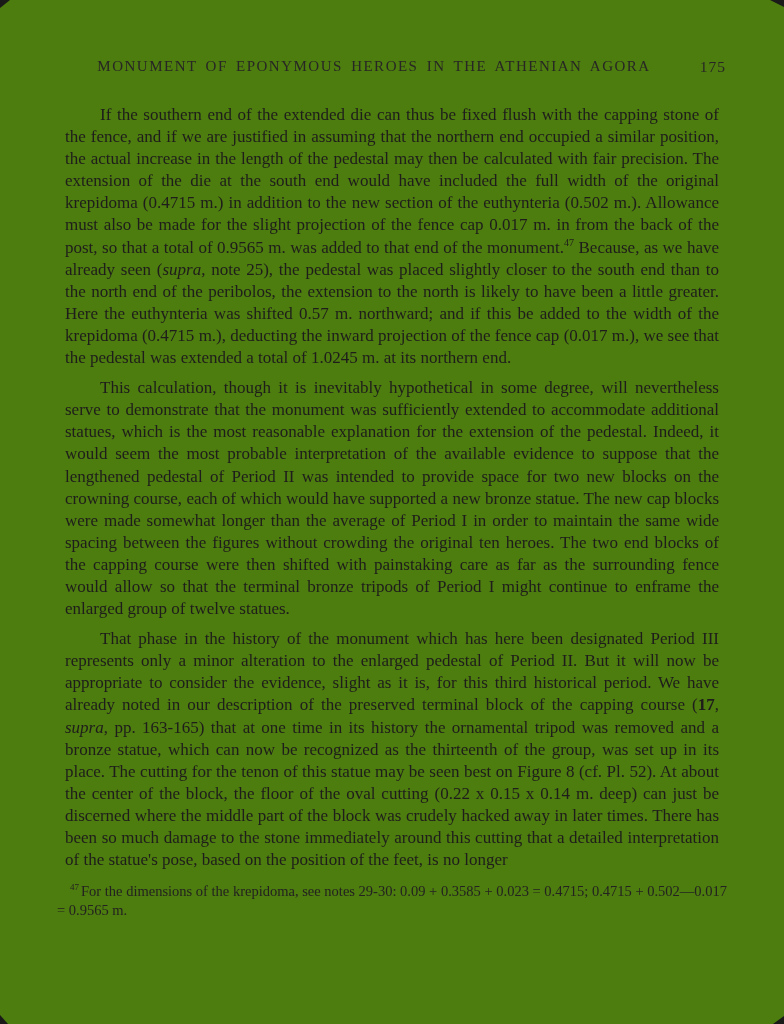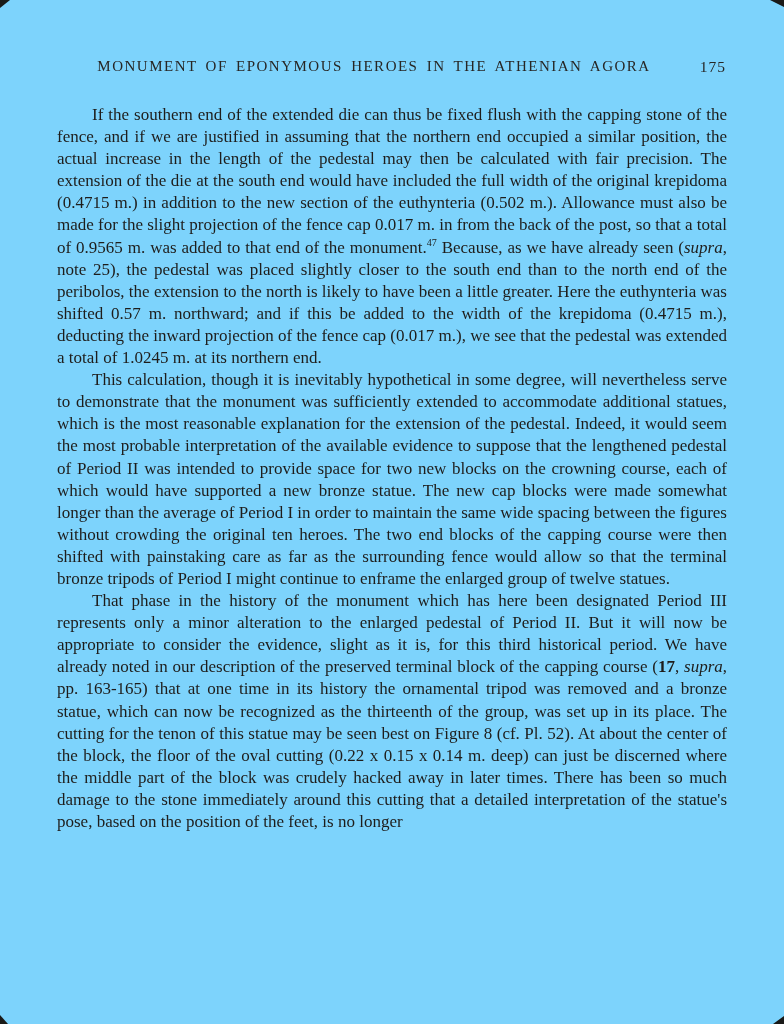--- a/index.html
+++ b/index.html
@@ -10,21 +10,21 @@
     width: 784px;
     height: 1024px;
     background: #f2f1ee;
     position: relative;
     overflow: hidden;
     font-family: "Liberation Serif", "DejaVu Serif", serif;
   }
   .page {
     position: absolute;
     inset: 0;
-    background: #7dd3fc;
+    background: #4d7c0f;
     padding: 58px 57px 0 57px;
     box-sizing: border-box;
   }
   
   .artifact {
     position: absolute;
     background: #1a1a18;
   }
   .a-tl { left: 0; top: 0; width: 10px; height: 8px; clip-path: polygon(0 0, 100% 0, 0 100%); }
   .a-tr { right: 0; top: 0; width: 14px; height: 7px; clip-path: polygon(0 0, 100% 0, 100% 100%); }
@@ -53,21 +53,21 @@
     letter-spacing: 1px;
     color: #272624;
     font-family: Liberation Serif, serif;
   }
 
   .body-text {
     margin-top: 26px;
     width: 670px;
   }
   .para {
-    margin: 0;
+    margin: 8px;
     text-indent: 35px;
     text-align: justify;
     font-size: 17px;
     line-height: 22.1px;
     color: #1e1d1b;
   }
   .para sup {
     font-size: 10px;
     line-height: 0;
   }
@@ -102,14 +102,17 @@
     <span class="running-title">MONUMENT OF EPONYMOUS HEROES IN THE ATHENIAN AGORA</span>
     <span class="page-number">175</span>
   </div>
 
   <div class="body-text" id="body-text">
       <p class="para"><span>If the southern end of the extended die can thus be fixed flush with the capping stone of the fence, and if we are justified in assuming that the northern end occupied a similar position, the actual increase in the length of the pedestal may then be calculated with fair precision.  The extension of the die at the south end would have included the full width of the original krepidoma (0.4715 m.) in addition to the new section of the euthynteria (0.502 m.).  Allowance must also be made for the slight projection of the fence cap 0.017 m. in from the back of the post, so that a total of 0.9565 m. was added to that end of the monument.</span><sup>47</sup><span>  Because, as we have already seen (</span><i>supra</i><span>, note 25), the pedestal was placed slightly closer to the south end than to the north end of the peribolos, the extension to the north is likely to have been a little greater.  Here the euthynteria was shifted 0.57 m. northward; and if this be added to the width of the krepidoma (0.4715 m.), deducting the inward projection of the fence cap (0.017 m.), we see that the pedestal was extended a total of 1.0245 m. at its northern end.</span></p>
       <p class="para"><span>This calculation, though it is inevitably hypothetical in some degree, will nevertheless serve to demonstrate that the monument was sufficiently extended to accommodate additional statues, which is the most reasonable explanation for the extension of the pedestal.  Indeed, it would seem the most probable interpretation of the available evidence to suppose that the lengthened pedestal of Period II was intended to provide space for two new blocks on the crowning course, each of which would have supported a new bronze statue.  The new cap blocks were made somewhat longer than the average of Period I in order to maintain the same wide spacing between the figures without crowding the original ten heroes.  The two end blocks of the capping course were then shifted with painstaking care as far as the surrounding fence would allow so that the terminal bronze tripods of Period I might continue to enframe the enlarged group of twelve statues.</span></p>
       <p class="para"><span>That phase in the history of the monument which has here been designated Period III represents only a minor alteration to the enlarged pedestal of Period II. But it will now be appropriate to consider the evidence, slight as it is, for this third historical period.  We have already noted in our description of the preserved terminal block of the capping course (</span><b>17</b><span>, </span><i>supra</i><span>, pp. 163-165) that at one time in its history the ornamental tripod was removed and a bronze statue, which can now be recognized as the thirteenth of the group, was set up in its place.  The cutting for the tenon of this statue may be seen best on Figure 8 (cf. Pl. 52).  At about the center of the block, the floor of the oval cutting (0.22 x 0.15 x 0.14 m. deep) can just be discerned where the middle part of the block was crudely hacked away in later times.  There has been so much damage to the stone immediately around this cutting that a detailed interpretation of the statue's pose, based on the position of the feet, is no longer</span></p>
     </div>
 
+  <p class="footnote">
+    <sup>47</sup><span class="fn-text">For the dimensions of the krepidoma, see notes 29-30: 0.09 + 0.3585 + 0.023 = 0.4715; 0.4715 + 0.502—0.017 = 0.9565 m.</span>
+  </p>
 
 </div>
 
 </body></html>

